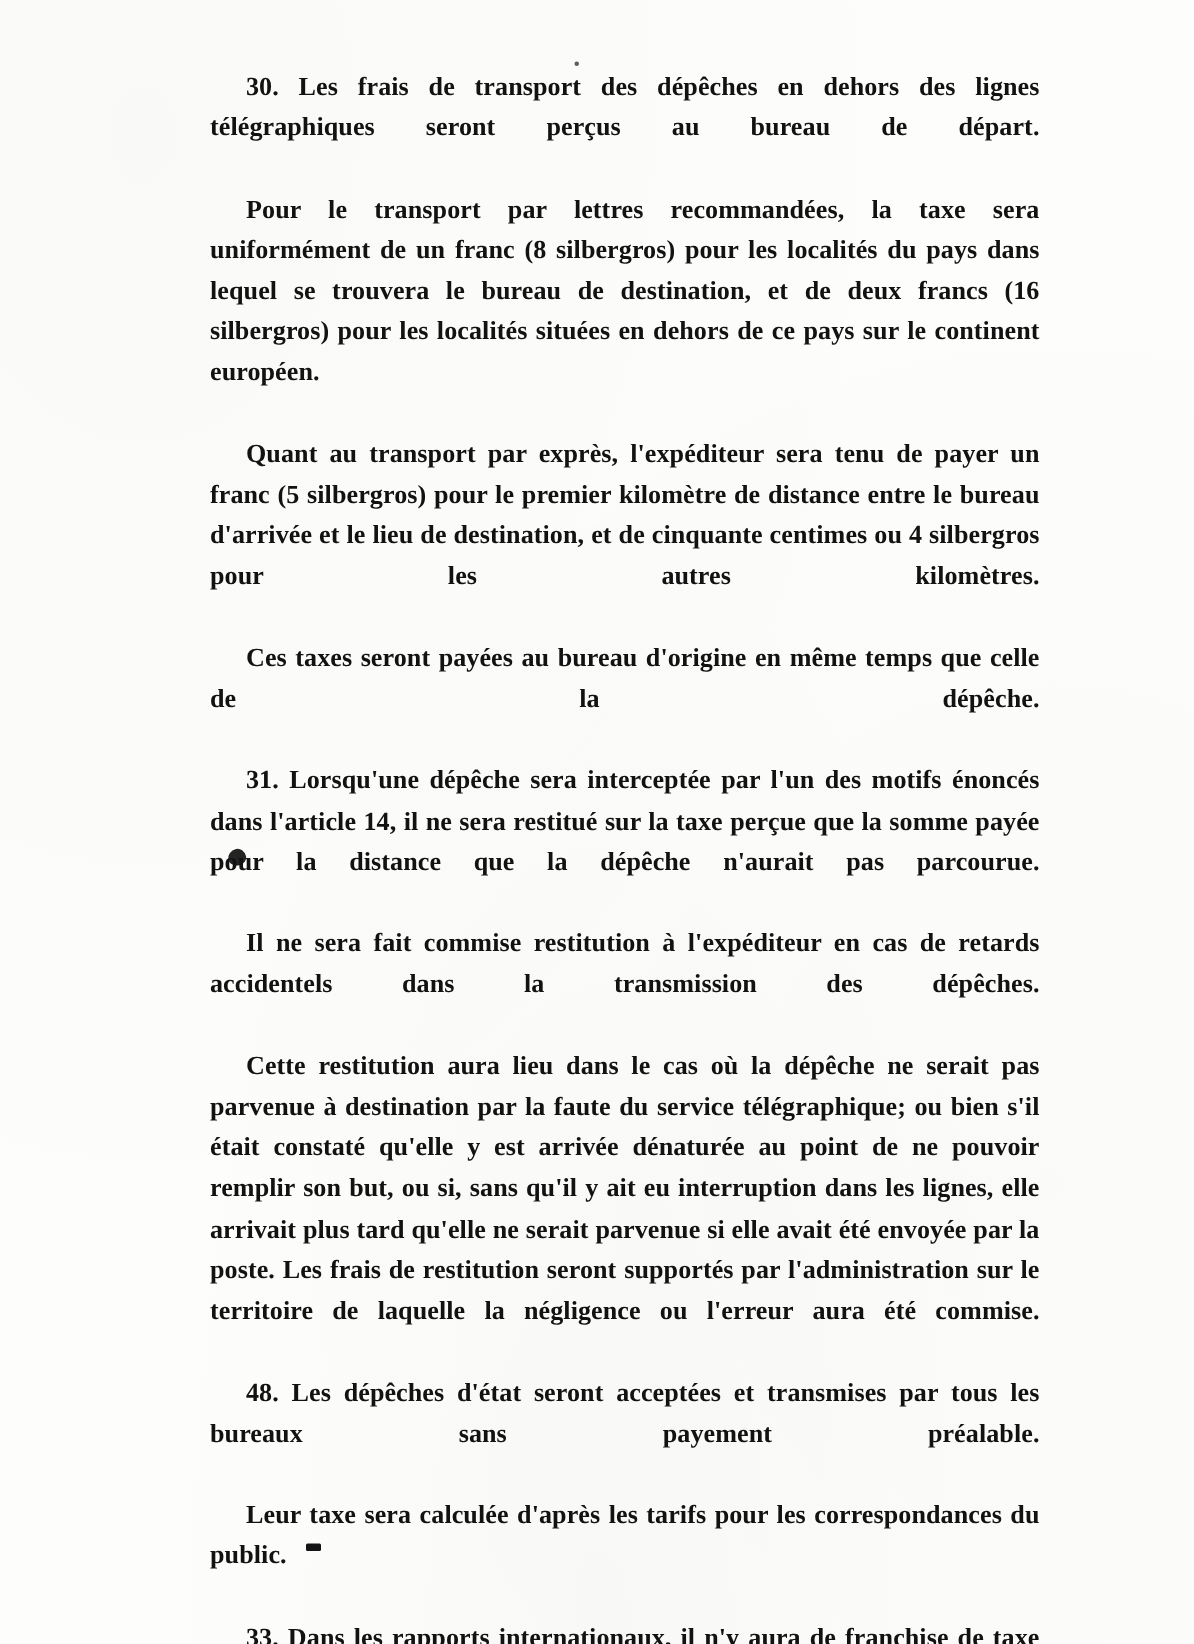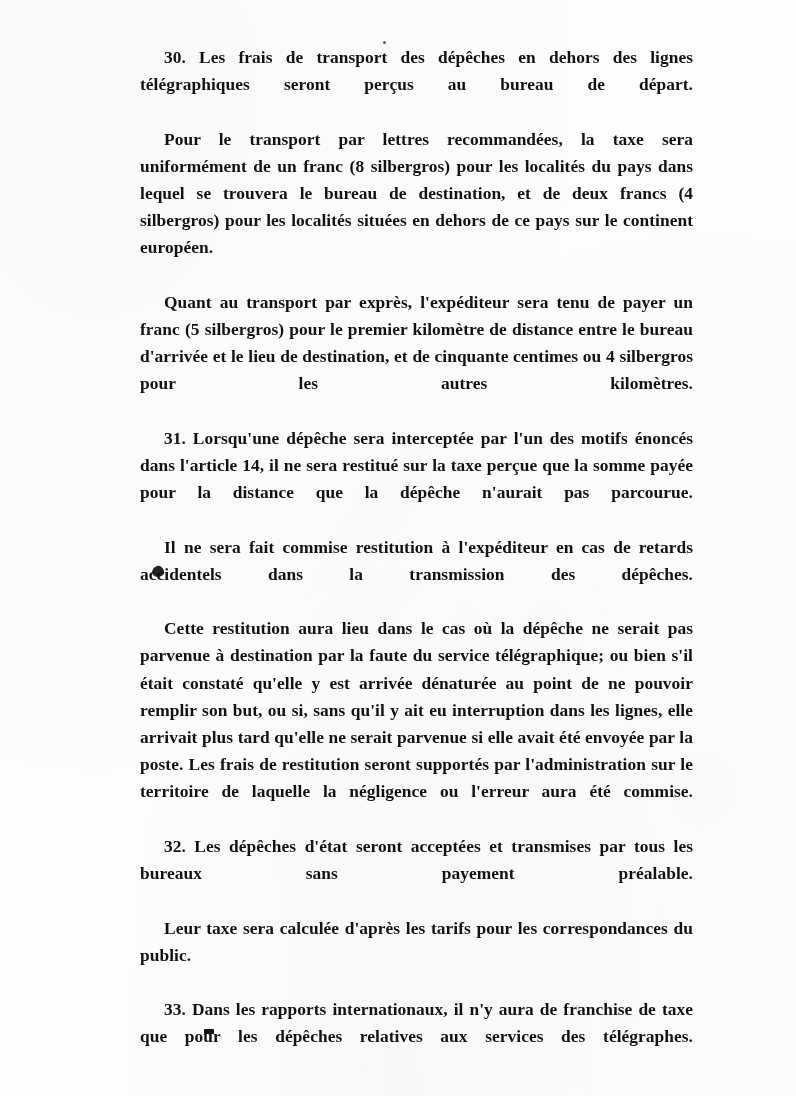--- a/index.html
+++ b/index.html
@@ -96,26 +96,27 @@
 </style>
 </head>
 <body>
 
 <div class="page">
 
   <div class="speck"></div>
 
   <div class="textblock">
     <p class="para">30. Les frais de transport des dépêches en dehors des lignes télégraphiques seront perçus au bureau de départ.</p>
-    <p class="para">Pour le transport par lettres recommandées, la taxe sera uniformément de un franc (8 silbergros) pour les localités du pays dans lequel se trouvera le bureau de destination, et de deux francs (4 silbergros) pour les localités situées en dehors de ce pays sur le continent européen.</p>
+    <p class="para">Pour le transport par lettres recommandées, la taxe sera uniformément de un franc (8 silbergros) pour les localités du pays dans lequel se trouvera le bureau de destination, et de deux francs (16 silbergros) pour les localités situées en dehors de ce pays sur le continent européen.</p>
     <p class="para">Quant au transport par exprès, l'expéditeur sera tenu de payer un franc (5 silbergros) pour le premier kilomètre de distance entre le bureau d'arrivée et le lieu de destination, et de cinquante centimes ou 4 silbergros pour les autres kilomètres.</p>
+    <p class="para">Ces taxes seront payées au bureau d'origine en même temps que celle de la dépêche.</p>
     <p class="para">31. Lorsqu'une dépêche sera interceptée par l'un des motifs énoncés dans l'article 14, il ne sera restitué sur la taxe perçue que la somme payée pour la distance que la dépêche n'aurait pas parcourue.</p>
     <p class="para">Il ne sera fait commise restitution à l'expéditeur en cas de retards accidentels dans la transmission des dépêches.</p>
     <p class="para">Cette restitution aura lieu dans le cas où la dépêche ne serait pas parvenue à destination par la faute du service télégraphique; ou bien s'il était constaté qu'elle y est arrivée dénaturée au point de ne pouvoir remplir son but, ou si, sans qu'il y ait eu interruption dans les lignes, elle arrivait plus tard qu'elle ne serait parvenue si elle avait été envoyée par la poste. Les frais de restitution seront supportés par l'administration sur le territoire de laquelle la négligence ou l'erreur aura été commise.</p>
-    <p class="para">32. Les dépêches d'état seront acceptées et transmises par tous les bureaux sans payement préalable.</p>
+    <p class="para">48. Les dépêches d'état seront acceptées et transmises par tous les bureaux sans payement préalable.</p>
     <p class="para">Leur taxe sera calculée d'après les tarifs pour les correspondances du public.</p>
     <p class="para">33. Dans les rapports internationaux, il n'y aura de franchise de taxe que pour les dépêches relatives aux services des télégraphes.</p>
 
   </div>
 
   <div class="blot"></div>
   <div class="stray-dash"></div>
 
 </div>
 

